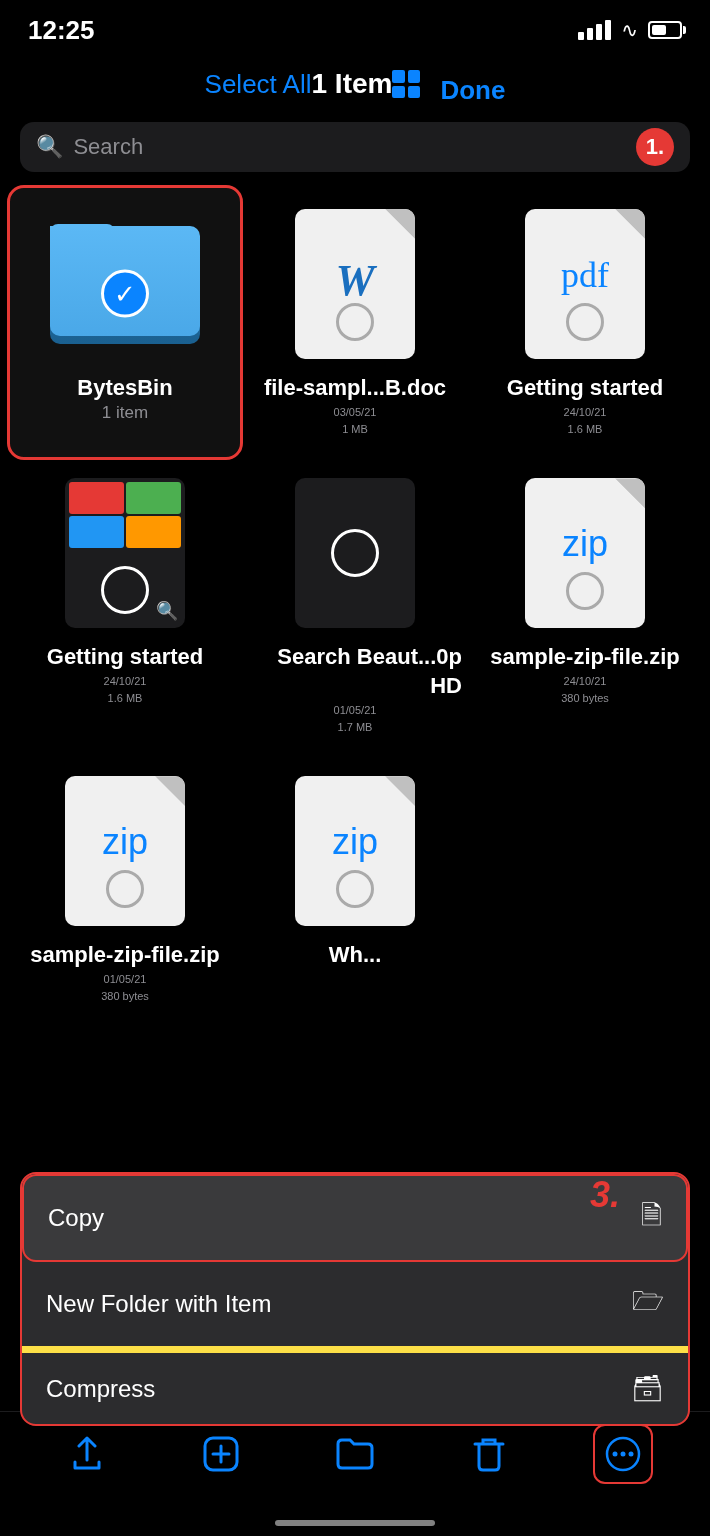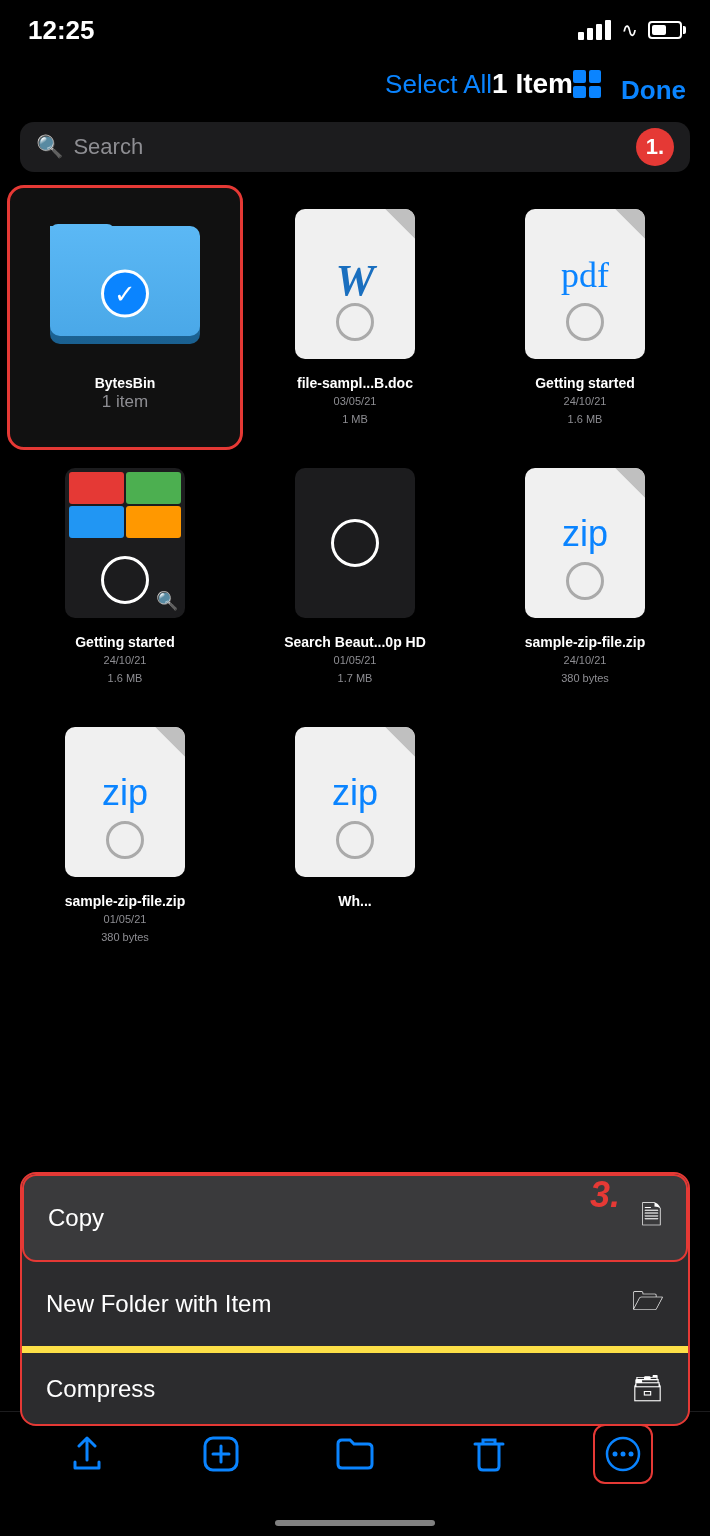--- a/index.html
+++ b/index.html
@@ -69,21 +69,21 @@
     .battery-fill {
       background: #fff;
       height: 100%;
       width: 55%;
       border-radius: 2px;
     }
 
     
     .nav-bar {
       display: flex;
-      justify-content: flex-end;
+      justify-content: center;
       align-items: center;
       padding: 8px 24px 12px;
     }
     .nav-select-all {
       color: #0a84ff;
       font-size: 26px;
       font-weight: 400;
     }
     .nav-title {
       font-size: 28px;
@@ -288,21 +288,21 @@
       gap: 2px;
       padding: 4px;
     }
     .img-mini-cell {
       height: 32px;
       border-radius: 3px;
     }
 
     
     .file-name {
-      font-size: 14px;
+      font-size: 22px;
       font-weight: 600;
       color: #fff;
       text-align: right;
       margin-top: 10px;
       line-height: 1.3;
     }
     .file-meta {
       font-size: 11px;
       color: #8e8e93;
       text-align: center;

